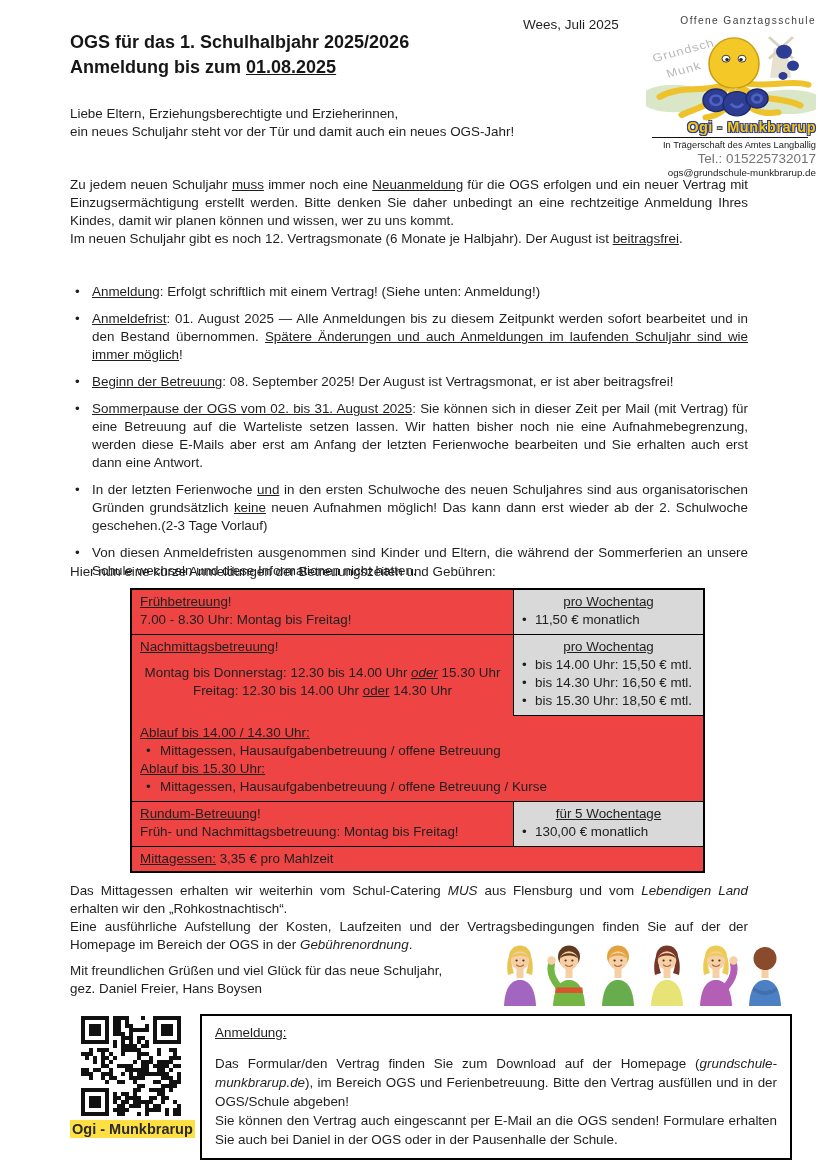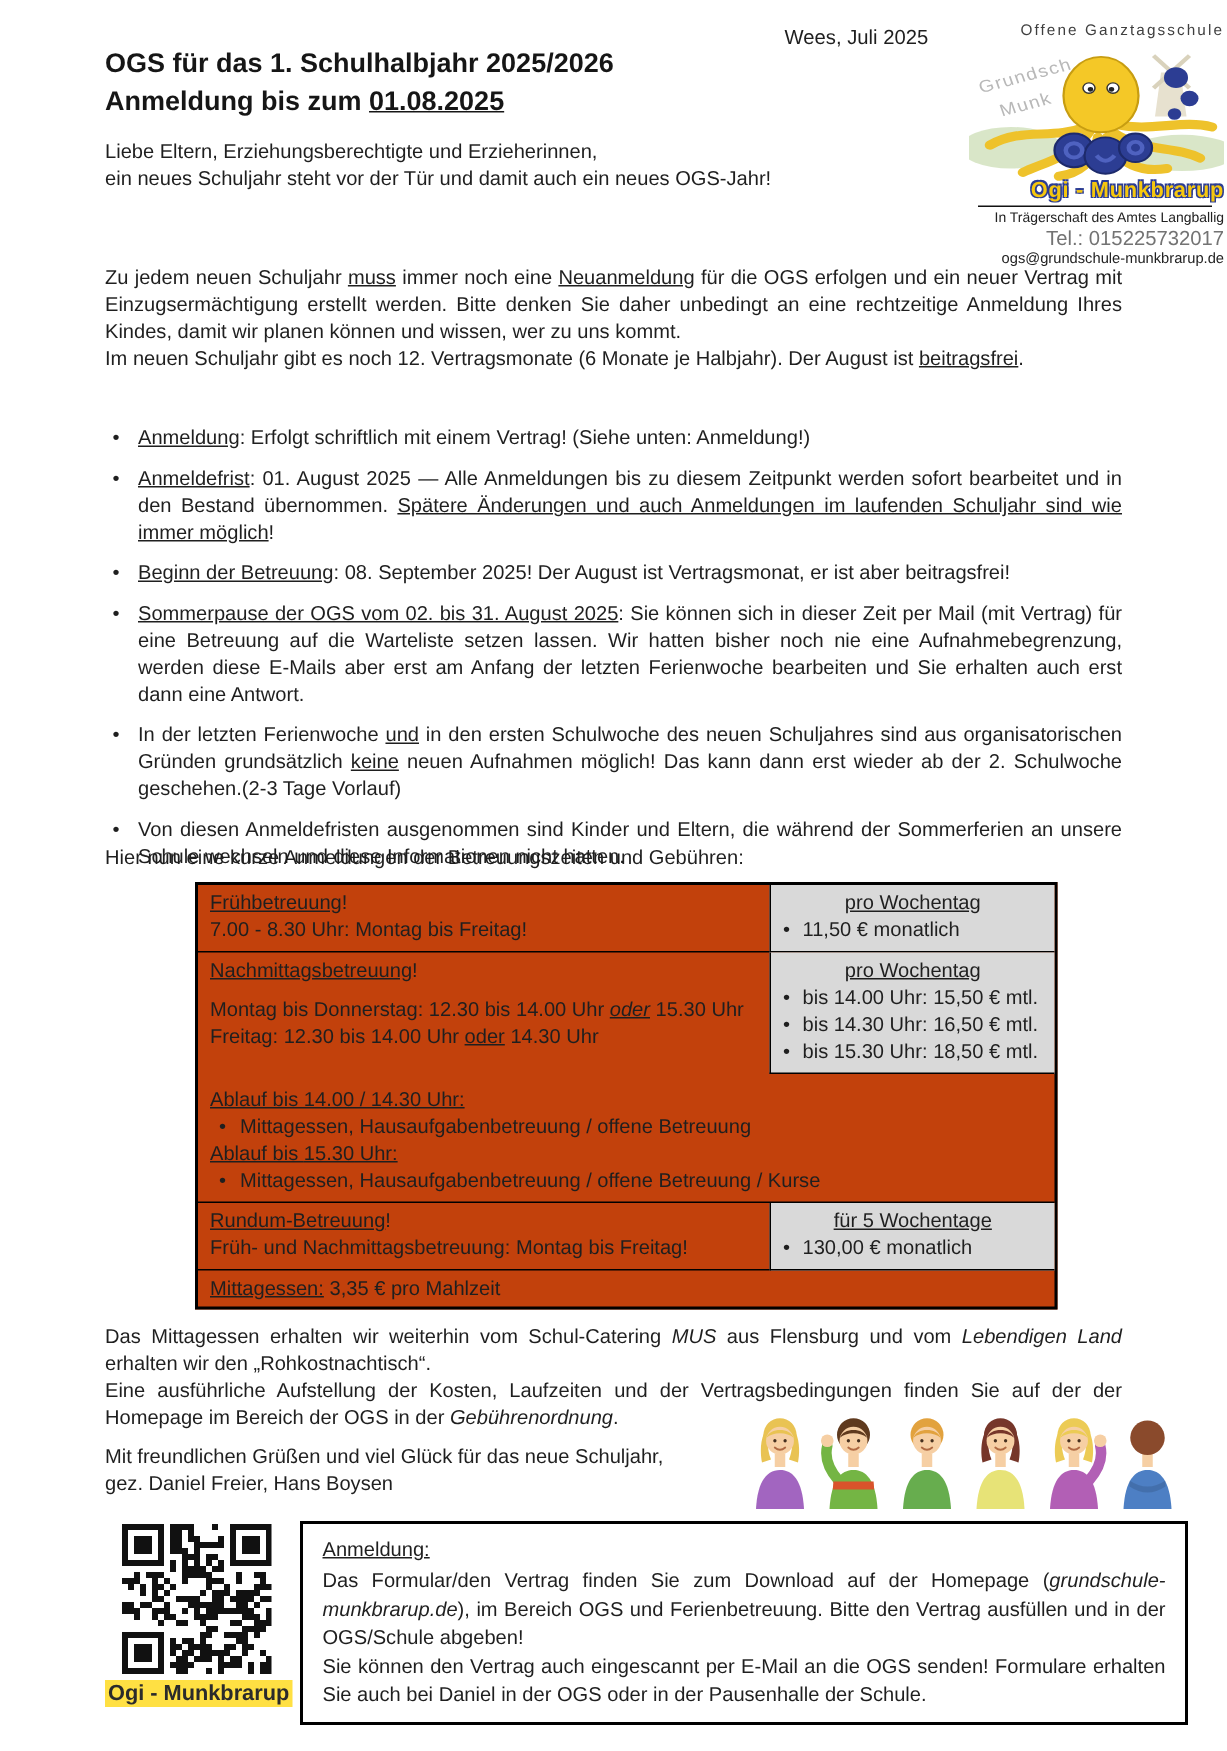--- a/index.html
+++ b/index.html
@@ -16,61 +16,61 @@
   .logo-art{margin-top:1px;height:90px}
   .logo-name{font-size:14.5px;font-weight:700;color:#f6c70e;letter-spacing:.5px;margin-top:-3px;
     text-shadow:-1px -1px 0 #2c3d93,1px -1px 0 #2c3d93,-1px 1px 0 #2c3d93,1px 1px 0 #2c3d93}
   .logo-rule{border-bottom:1.5px solid #111;width:156px;margin:1px auto 2px}
   .logo-carrier{font-size:9.3px;line-height:11px;color:#222;white-space:nowrap}
   .logo-phone{font-size:13.5px;line-height:16px;color:#737373}
   .logo-email{font-size:9.8px;line-height:12px;color:#222}
 
   .title{position:absolute;left:70px;top:30px;font-size:18px;line-height:25px;font-weight:700;color:#161616}
 
-  .greeting{position:absolute;left:70px;top:92px;width:600px}
+  .greeting{position:absolute;left:70px;top:105px;width:600px}
   .intro{position:absolute;left:70px;top:176px;width:678px}
   .intro p{text-align:justify}
 
   .bullets{position:absolute;left:70px;top:283px;width:678px}
   .bullet{display:flex;margin-bottom:9px}
   .bullet .dot{flex:0 0 22px;padding-left:5px}
   .bullet .bt{flex:1;text-align:justify}
 
   .table-intro{position:absolute;left:70px;top:563px}
 
-  .fee-table{position:absolute;left:130px;top:588px;width:575px;border:2px solid #000;line-height:18px;background:#c2410c}
+  .fee-table{position:absolute;left:130px;top:588px;width:575px;border:2px solid #000;line-height:18px;background:#ef4444}
   .tr{display:flex}
   .cell-l{flex:1;padding:3px 8px 5px}
   .cell-r{flex:0 0 190px;background:#d9d9d9;padding:3px 8px 5px;border-left:1.5px solid #000}
   .row1 .cell-l,.row1 .cell-r{border-bottom:1.5px solid #000}
   .row2 .cell-r{border-bottom:1.5px solid #000}
   .row3{display:block;padding:8px 8px 5px;border-bottom:1.5px solid #000}
   .row4 .cell-l,.row4 .cell-r{border-bottom:1.5px solid #000}
   .row5{display:block;text-align:left;padding:3px 8px}
   .cell-gap{height:8px}
-  .sched{text-align:left}
+  .sched{text-align:center}
   .price-hd{text-align:center}
   .price-line{display:flex}
   .price-line .dot{flex:0 0 13px}
   .tbullet{display:flex}
   .tbullet .dot{flex:0 0 20px;padding-left:6px}
 
   .after-table{position:absolute;left:70px;top:882px;width:678px}
   .after-table p{text-align:justify}
   .closing{position:absolute;left:70px;top:962px;width:450px}
 
   .figures{position:absolute;left:497px;top:940px;width:300px;display:flex;align-items:flex-end;gap:3px}
 
   .qr-block{position:absolute;left:70px;top:1016px;width:122px;text-align:center}
   .qr{width:100px;height:100px;margin:0 auto}
   .qr-caption{display:inline-block;margin-top:4px;font-weight:700;font-size:14.5px;color:#2b2b2b;background:#ffe043;padding:0 2px;white-space:nowrap}
 
   .footer-box{position:absolute;left:200px;top:1014px;width:592px;border:2px solid #000;padding:7px 13px 9px;line-height:19px}
   .footer-box p{text-align:justify}
-  .box-title{margin-bottom:2px}
+  .box-title{margin-bottom:12px}
 </style>
 </head>
 <body>
 
 <div class="page">
 
   <div class="date-line">Wees, Juli 2025</div>
 
   <div class="logo">
     <div class="logo-top">Offene Ganztagsschule</div>

